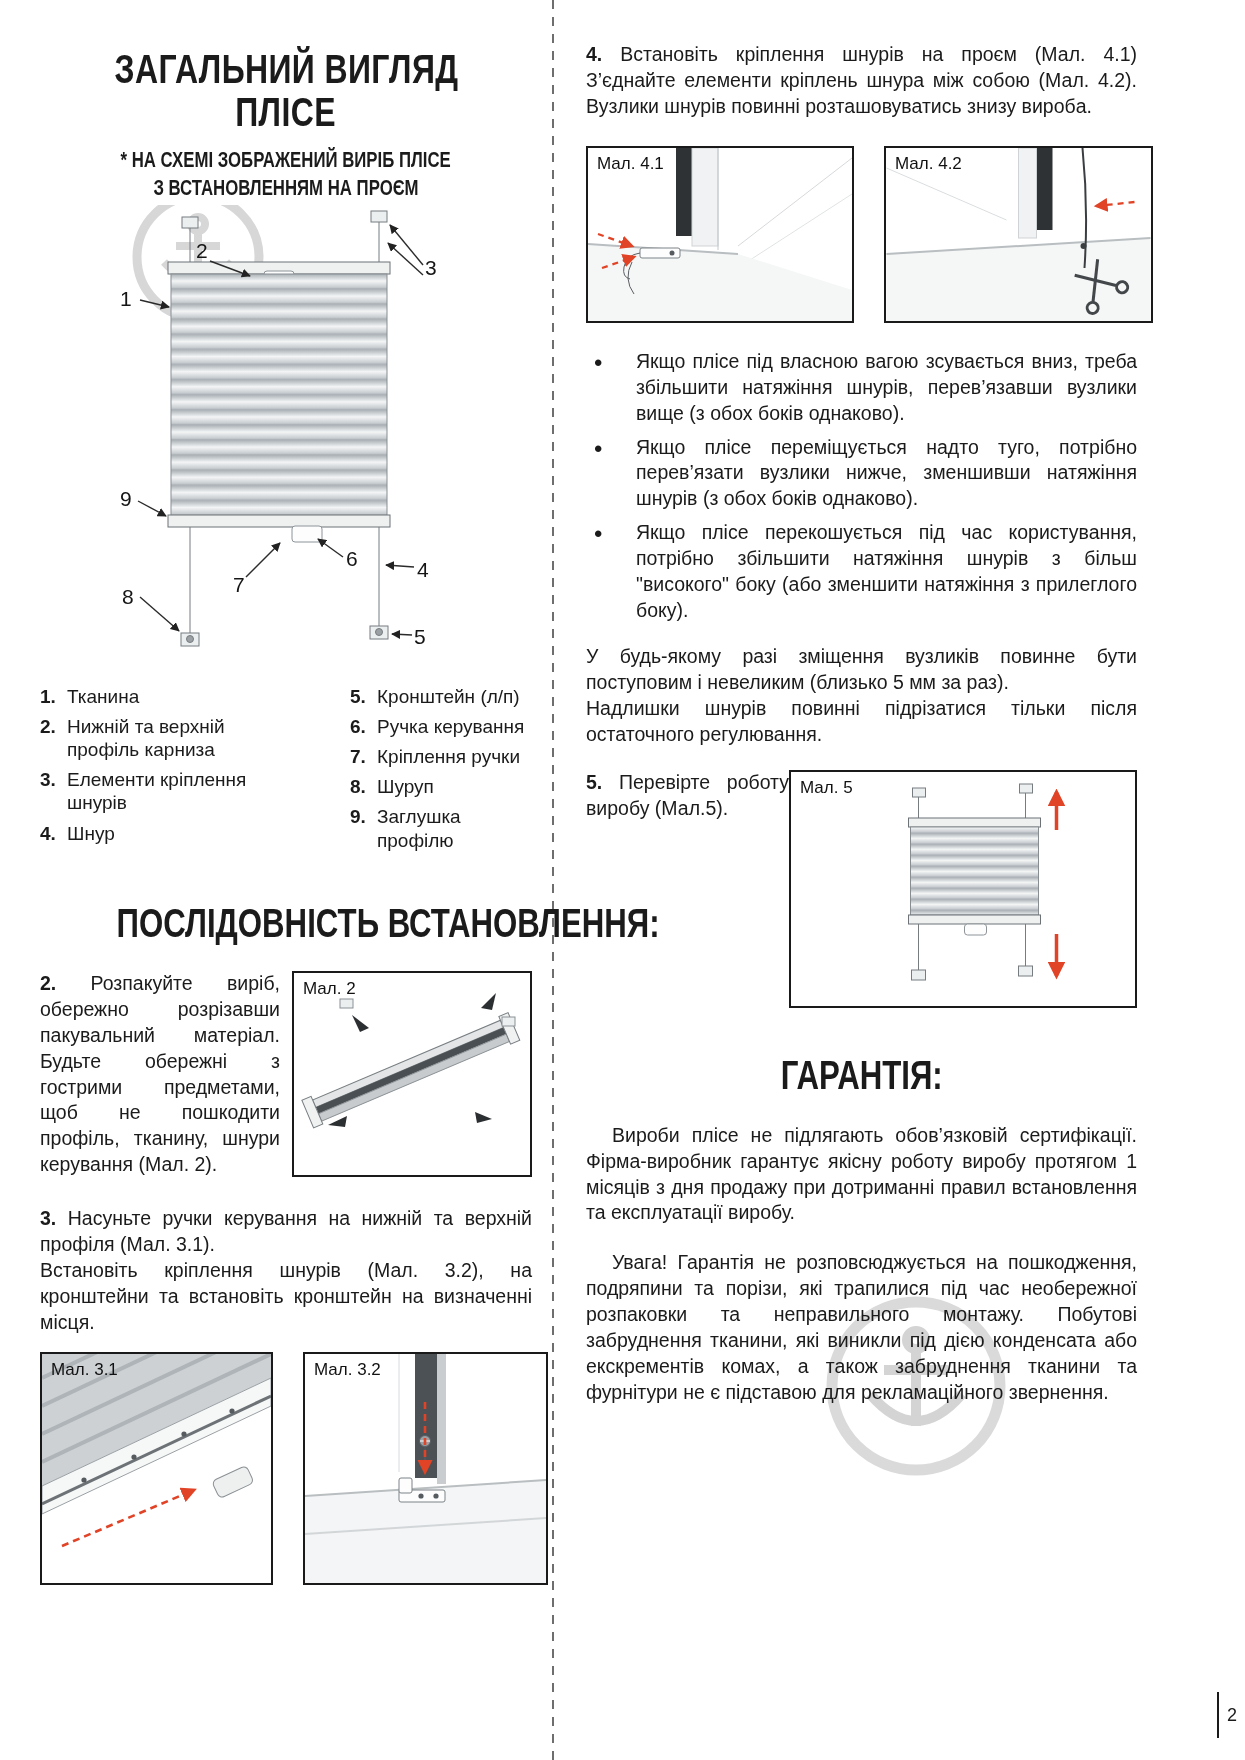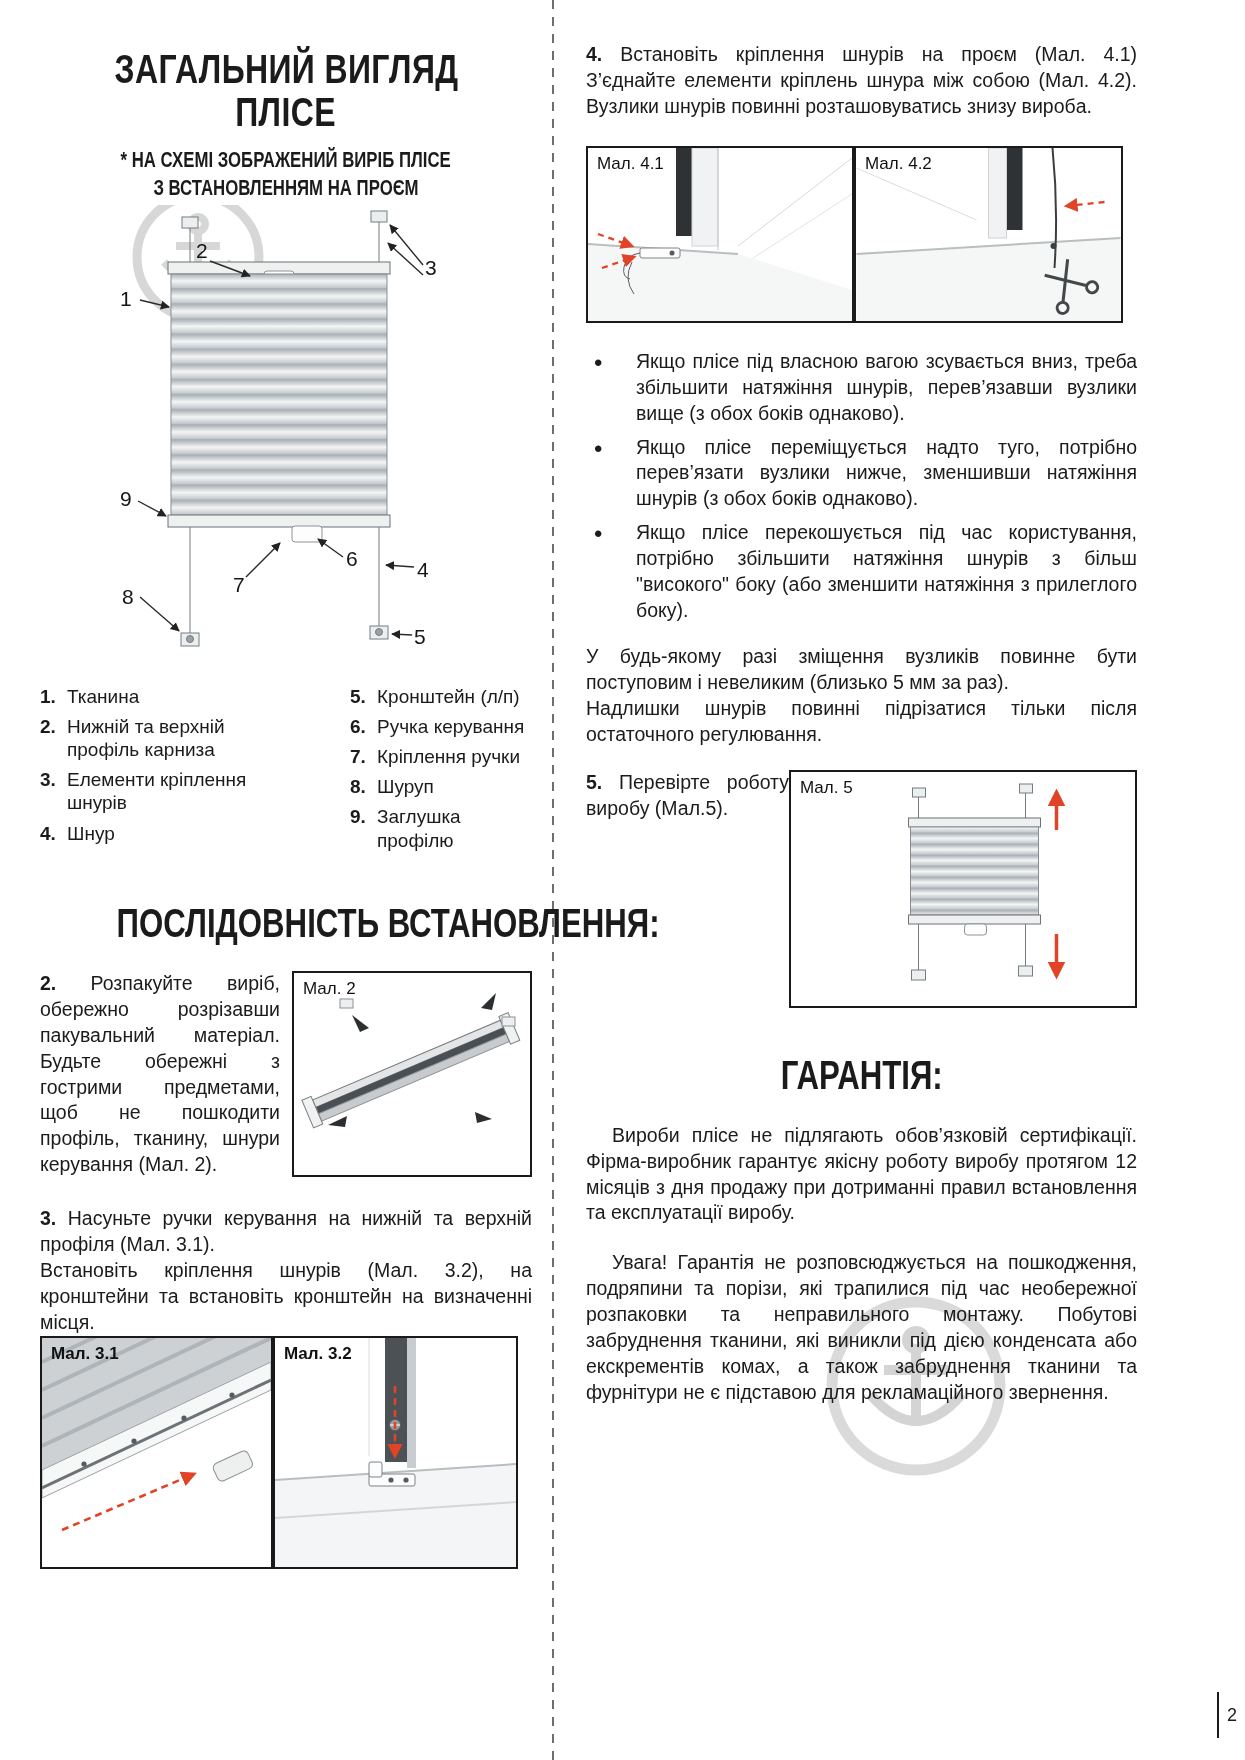--- a/index.html
+++ b/index.html
@@ -35,27 +35,27 @@
   .legend { display:flex; margin-top:10px; }
   .lcol1 { width:237px; }
   .lcol2 { width:182px; margin-left:auto; }
   .litem { display:grid; grid-template-columns:27px 1fr; font-size:19px; line-height:1.22; margin-bottom:7px; }
   .lnum { font-weight:700; }
 
   
   .fig { position:relative; border:2px solid #1a1a1a; background:#fff; overflow:hidden; flex:none; }
   .fig svg { display:block; width:100%; height:100%; }
   .flabel { position:absolute; left:9px; top:6px; font-size:17px; color:#111; }
-  .row { display:flex; gap:0; }
+  .row { display:flex; gap:30px; }
 
   .step2row { margin-top:26px; display:flex; gap:12px; }
   .step2txt { width:240px; }
   .fig2  { width:240px; height:206px; }
   .step3 { margin-top:28px; }
-  .figs3 { margin-top:0;font-weight:bold; }
+  .figs3 { margin-top:16px; }
   .fig31 { width:233px; height:233px; }
   .fig32 { width:245px; height:233px; }
 
   .figs41 { margin-top:26px; }
   .fig41 { width:268px; height:177px; }
   .fig42 { width:269px; height:177px; }
 
   .bullets { margin-top:26px; list-style:none; }
   .bullets li { position:relative; padding-left:50px; margin-bottom:8px; font-size:19.5px; line-height:1.33; text-align:justify; }
   .bullets li::before { content:"\2022"; position:absolute; left:8px; top:-2px; font-size:24px; }
@@ -436,21 +436,21 @@
           <line x1="240" y1="162" x2="240" y2="204" stroke="#e04326" stroke-width="3.5" marker-end="url(#m5)"></line>
         </svg>
         <figcaption class="flabel">Мал. 5</figcaption>
       </figure>
     </div>
 
     <div class="h2 warranty">
       <span class="condensed">ГАРАНТІЯ:</span>
     </div>
 
-    <p class="body w1">Вироби плісе не підлягають обов’язковій сертифікації. Фірма-виробник гарантує якісну роботу виробу протягом 12 місяців з дня продажу при дотриманні правил встановлення та експлуатації виробу.</p>
+    <p class="body w1">Вироби плісе не підлягають обов’язковій сертифікації. Фірма-виробник гарантує якісну роботу виробу протягом 1 місяців з дня продажу при дотриманні правил встановлення та експлуатації виробу.</p>
     <p class="body w2">Увага! Гарантія не розповсюджується на пошкодження, подряпини та порізи, які трапилися під час необережної розпаковки та неправильного монтажу. Побутові забруднення тканини, які виникли під дією конденсата або екскрементів комах, а також забруднення тканини та фурнітури не є підставою для рекламаційного звернення.</p>
 
   </div>
 
   <div class="footer">
     <div class="vline"></div>
     <span class="num">2</span>
   </div>
 
 </div>

